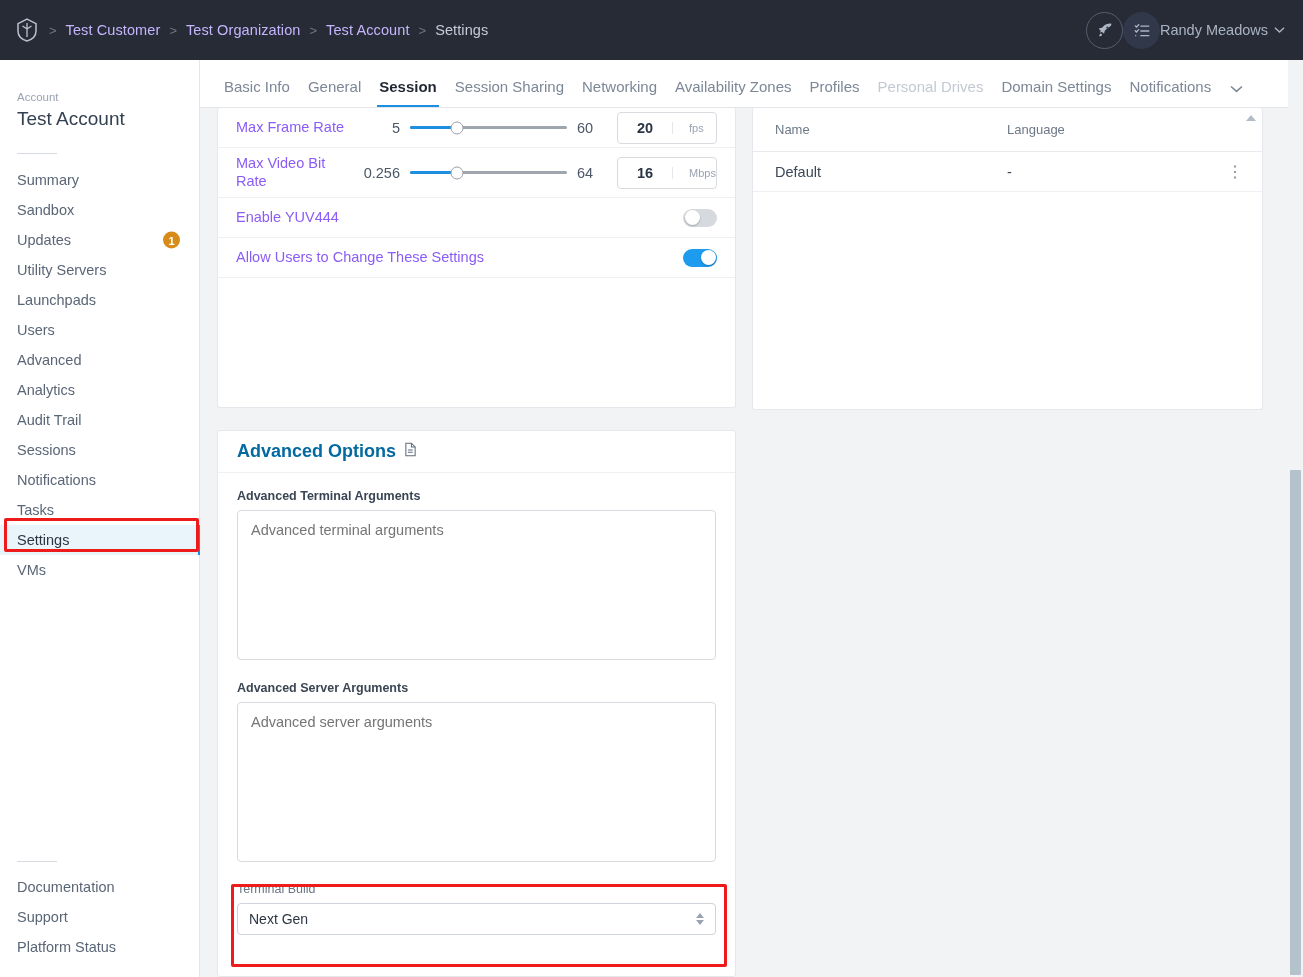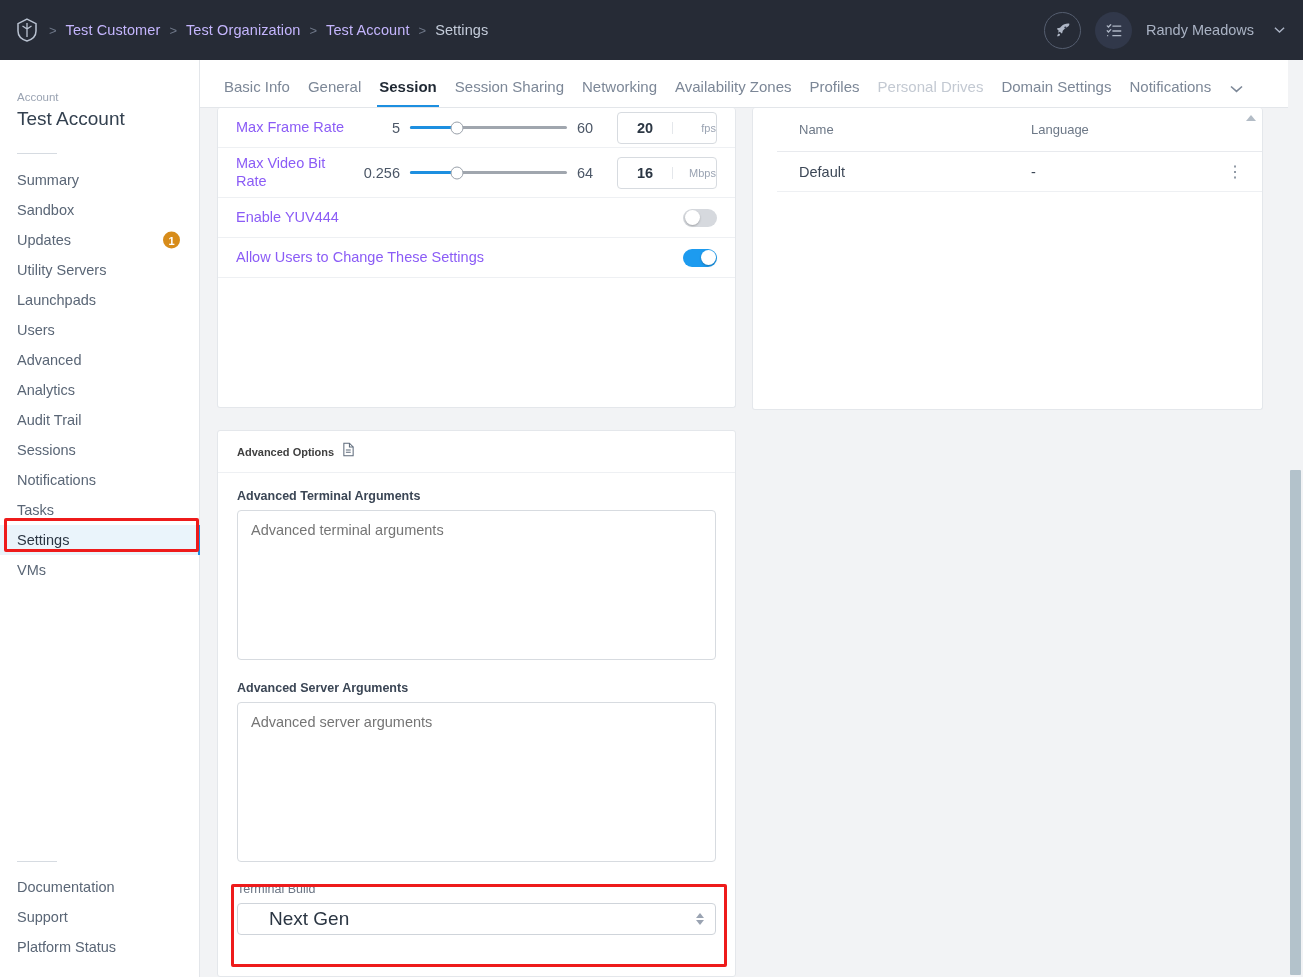--- a/index.html
+++ b/index.html
@@ -23,21 +23,21 @@
   }
   .logo-mark svg { display:block; }
   .crumb {
     color: #c4b5fd; font-size: 14.5px; letter-spacing: .1px;
     text-decoration: none; white-space: nowrap;
   }
   .crumb.active { color: #c4ccda; }
   .crumb-sep { color: #6e7788; font-size: 13px; }
   .topbar-right {
     margin-left: auto; display: flex; align-items: center;
-    gap: 14px; padding-right: 18px;
+    gap: 0; padding-right: 18px;
   }
   .round-btn {
     width: 37px; height: 37px; border-radius: 50%;
     display: flex; align-items: center; justify-content: center;
     background: #31384a; color: #aeb6c5;
   }
   .round-btn.outlined { background: transparent; border: 1.4px solid #555e70; }
   .user-name { color: #aab3c4; font-size: 14.5px; }
   .caret-down { color: #aab3c4; font-size: 12px; margin-left: 6px; }
 
@@ -104,21 +104,21 @@
   .content {
     position: absolute; top: 108px; left: 200px;
     width: 1103px; height: 869px; background: #f2f3f5;
   }
 
   .card {
     position: absolute; background: #fff;
     border: 1px solid #e4e7eb; border-radius: 3px;
   }
   .card-left-top { left: 17px; top: 0px; width: 519px; height: 300px; border-top: none; }
-  .card-right-top { left: 552px; top: 0px; width: 511px; height: 302px; border-top: none; padding-left: 24px; }
+  .card-right-top { left: 552px; top: 0px; width: 511px; height: 302px; border-top: none; }
   .card-adv { left: 17px; top: 322px; width: 519px; height: 547px; }
 
   
   .srow {
     display: flex; align-items: center; height: 40px;
     border-bottom: 1px solid #eef0f3; padding: 0 18px 0 18px;
   }
   .srow.tall { height: 50px; }
   .srow-label {
     width: 120px; flex: 0 0 120px; font-size: 14.5px;
@@ -143,21 +143,21 @@
   }
   .numbox {
     width: 100px; height: 32px; border: 1px solid #d7dbe0; border-radius: 4px;
     display: flex; align-items: center; margin-left: 10px;
   }
   .numbox .val {
     flex: 1; text-align: center; font-size: 14.5px; font-weight: 700; color: #2b3643;
   }
   .numbox .unit {
     width: 44px; font-size: 11px; color: #9aa3b2;
-    border-left: 1px solid #e4e7eb; padding-left: 8px; text-align: right;
+    border-left: 1px solid #e4e7eb; padding-left: 16px;
   }
   .toggle {
     margin-left: auto; width: 34px; height: 18px; border-radius: 9px;
     background: #d6d9de; position: relative; cursor: pointer;
   }
   .toggle.on { background: #1d9bef; }
   .toggle .dot {
     position: absolute; top: 1.5px; left: 1.5px;
     width: 15px; height: 15px; border-radius: 50%; background: #fff;
     box-shadow: 0 1px 2px rgba(0,0,0,.25);
@@ -191,42 +191,42 @@
     width: 0; height: 0; border-left: 5px solid transparent;
     border-right: 5px solid transparent; border-bottom: 6px solid #b3bcc6;
     cursor: pointer;
   }
 
   
   .adv-head {
     height: 42px; display: flex; align-items: center;
     padding-left: 19px; border-bottom: 1px solid #eef0f3; gap: 8px;
   }
-  .adv-title { font-size: 11px; font-weight: 700; color: #404040; }
+  .adv-title { font-size: 18px; font-weight: 700; color: #0369a1; }
   .adv-body { padding: 16px 19px 0 19px; }
   .field-label {
     font-size: 12.5px; font-weight: 700; color: #3b4655; margin-bottom: 7px;
   }
   .ta {
     width: 479px; border: 1px solid #d7dbe0; border-radius: 4px;
     background: #fff; padding: 11px 13px; font-size: 14.5px;
     color: #b2b9c2; resize: none;
     font-family: "Liberation Sans", sans-serif;
   }
   .ta.t1 { height: 150px; }
   .ta.t2 { height: 160px; margin-bottom: 0; }
   .gap { height: 17px; }
   .build-block { padding-top: 16px; }
   .build-label { font-size: 12.5px; color: #6b7584; margin-bottom: 7px; }
   .select-box {
     position: relative; width: 479px; height: 32px;
     border: 1px solid #cfd4da; border-radius: 4px; background: #fff;
     display: flex; align-items: center; padding-left: 11px; cursor: pointer;
   }
-  .select-val { font-size: 19px; color: #2b3643; margin-left: 20px; }
+  .select-val { font-size: 14px; color: #2b3643; }
   .stepper {
     position: absolute; right: 11px; top: 50%; transform: translateY(-50%);
     display: flex; flex-direction: column; gap: 2px;
   }
   .stepper i {
     display: block; width: 0; height: 0;
     border-left: 4px solid transparent; border-right: 4px solid transparent;
   }
   .stepper i.up { border-bottom: 5px solid #9aa3b2; }
   .stepper i.dn { border-top: 5px solid #9aa3b2; }

